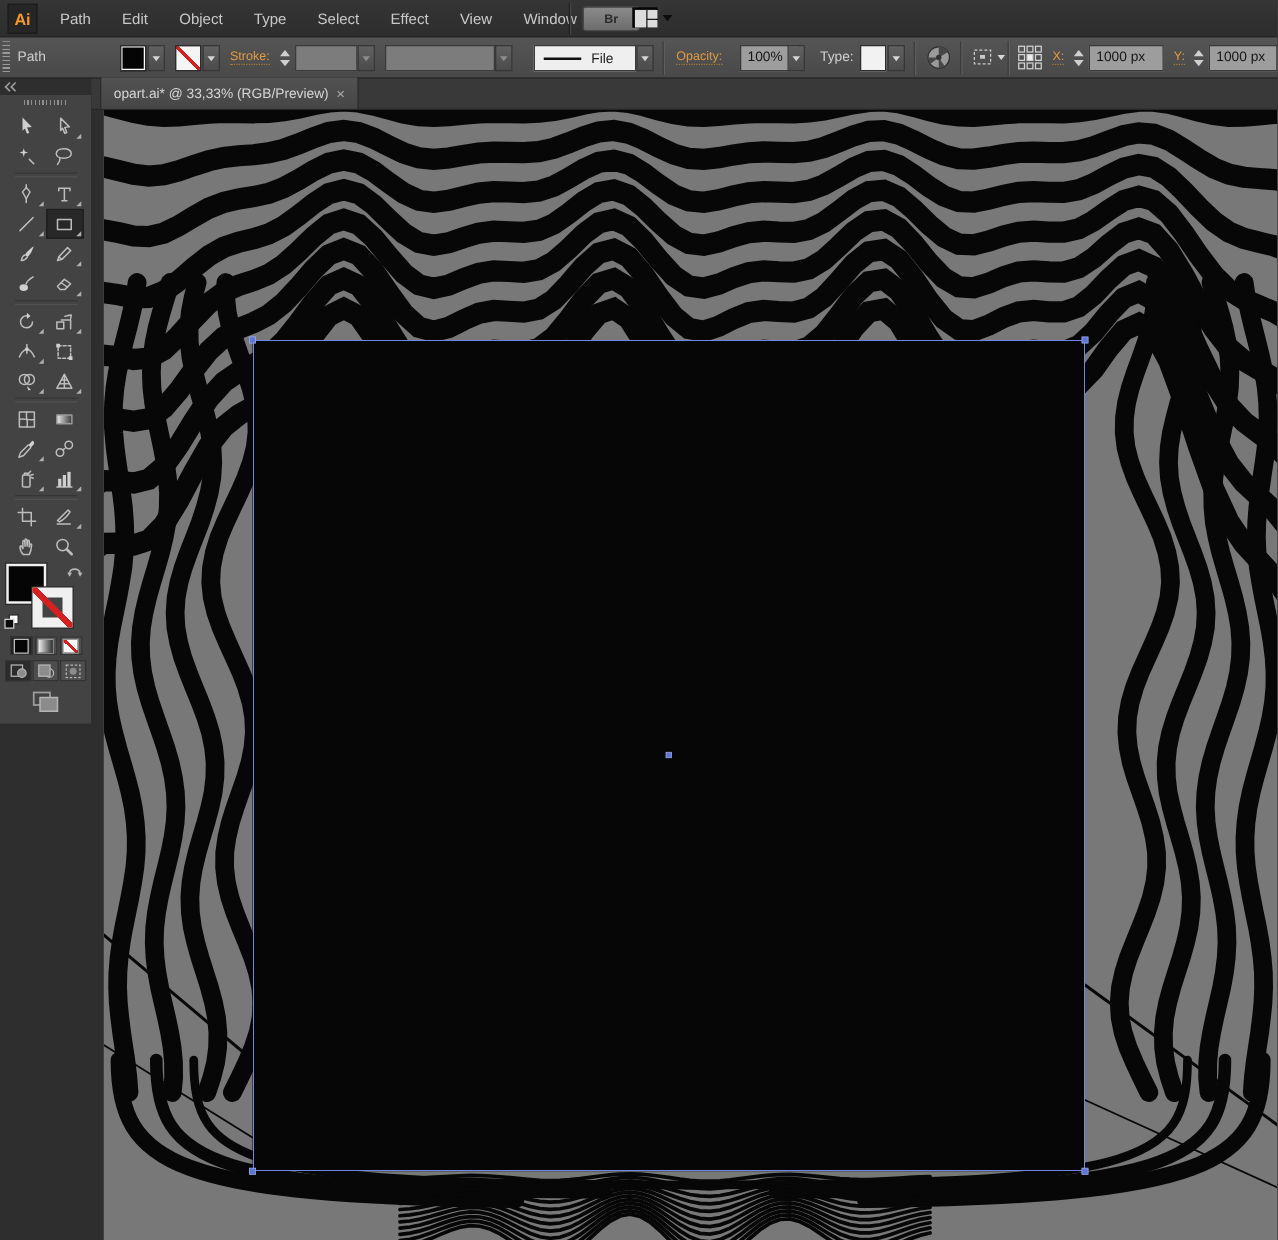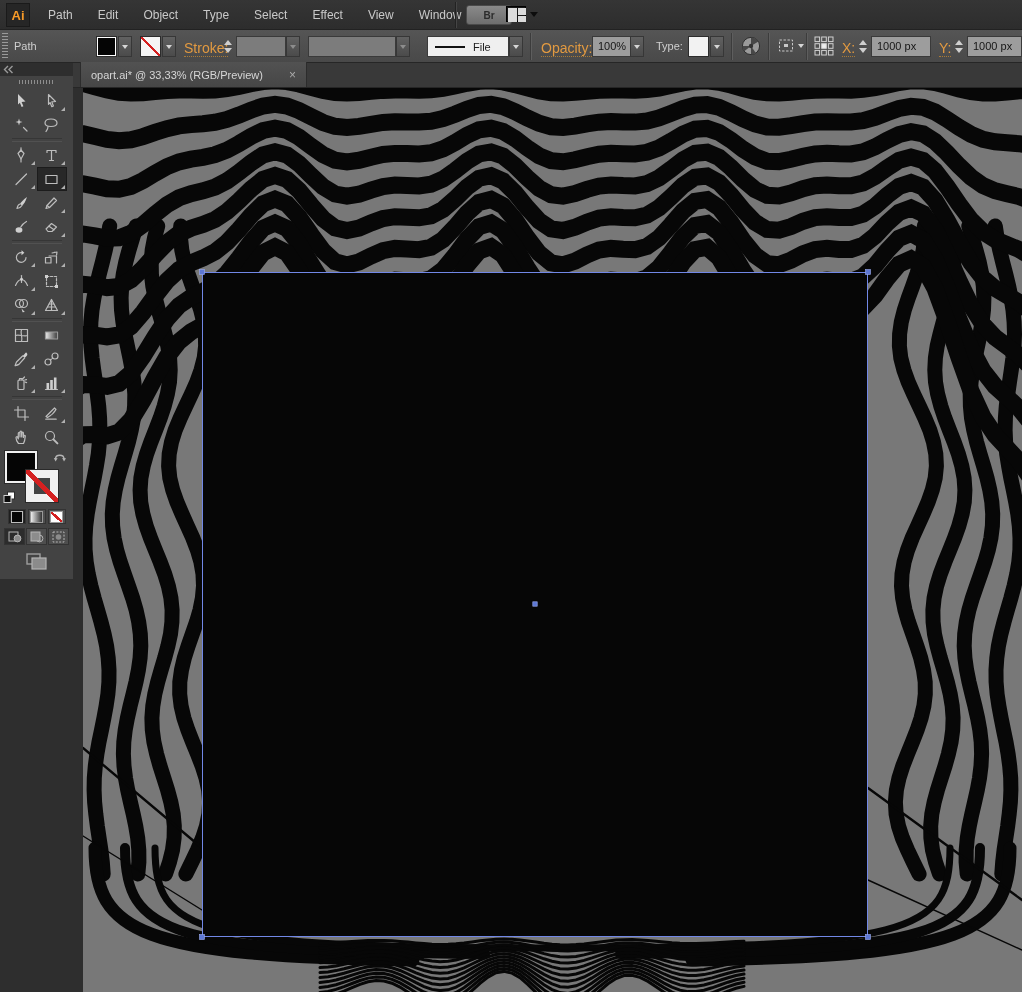--- a/index.html
+++ b/index.html
@@ -29,21 +29,21 @@
   .ws-ico i:first-child { grid-row:1/3; }
   .caret { width:0; height:0; border-left:4px solid transparent; border-right:4px solid transparent;
     border-top:5px solid #0c0c0c; }
 
   
   .controlbar { position:absolute; left:0; top:30px; width:1022px; height:33px;
     background:linear-gradient(#555,#494949); border-bottom:1px solid #262626; }
   .cb-grip { position:absolute; left:2px; top:3px; width:6px; height:26px;
     background-image:repeating-linear-gradient(#9a9a9a 0 1px, transparent 1px 3px); }
   .cb-label { position:absolute; top:10px; font-size:11px; color:#cfcfcf; white-space:nowrap; }
-  .cb-link { position:absolute; top:10px; font-size:14px; color:#e29a41;
+  .cb-link { position:absolute; top:10px; font-size:10px; color:#e29a41;
     border-bottom:1px dotted #a97a35; white-space:nowrap; }
   .swatch { position:absolute; top:6px; width:21px; height:21px; border:1px solid #2c2c2c; }
   .sw-black { background:#050505; box-shadow:inset 0 0 0 1px #fff; }
   .sw-none  { background:linear-gradient(to top right,#f5f5f5 45%, #d42020 45% 55%, #f5f5f5 55%); }
   .sw-white { background:#f2f2f2; }
   .arrow-btn { position:absolute; top:6px; width:14px; height:21px;
     background:linear-gradient(#616161,#4b4b4b); border:1px solid #373737;
     display:flex; align-items:center; justify-content:center; }
   .cdn { width:0; height:0; border-left:3.5px solid transparent; border-right:3.5px solid transparent;
     border-top:4.5px solid #d6d6d6; }
@@ -102,21 +102,21 @@
   .mode-btn { width:21px; height:17px; background:#4e4e4e; border:1px solid #333;
     display:flex; align-items:center; justify-content:center; }
   .mode-btn.on { background:#2c2c2c; }
   .screenmode { display:flex; justify-content:center; margin-top:7px; }
 
   
   .tabbar { position:absolute; left:73px; top:63px; right:0; height:25px; background:#393939;
     border-bottom:1px solid #262626; display:flex; align-items:flex-end; }
   .tab { margin-left:7px; height:25px; background:linear-gradient(#525252,#464646);
     border-left:1px solid #2c2c2c; border-right:1px solid #2c2c2c; display:flex;
-    align-items:center; padding:0 10px; gap:26px; }
+    align-items:center; padding:0 10px; gap:6px; }
   .tab-title { font-size:11px; color:#d6d6d6; white-space:nowrap; }
   .tab-close { font-size:12px; color:#aaa; line-height:1; }
 
   
   .gutter { position:absolute; left:73px; top:88px; width:10px; bottom:0; background:#2e2e2e; }
   .canvas { position:absolute; left:83px; top:88px; width:939px; height:904px; background:#787878;
     overflow:hidden; }
   .canvas svg { display:block; }
 </style>
 </head>

